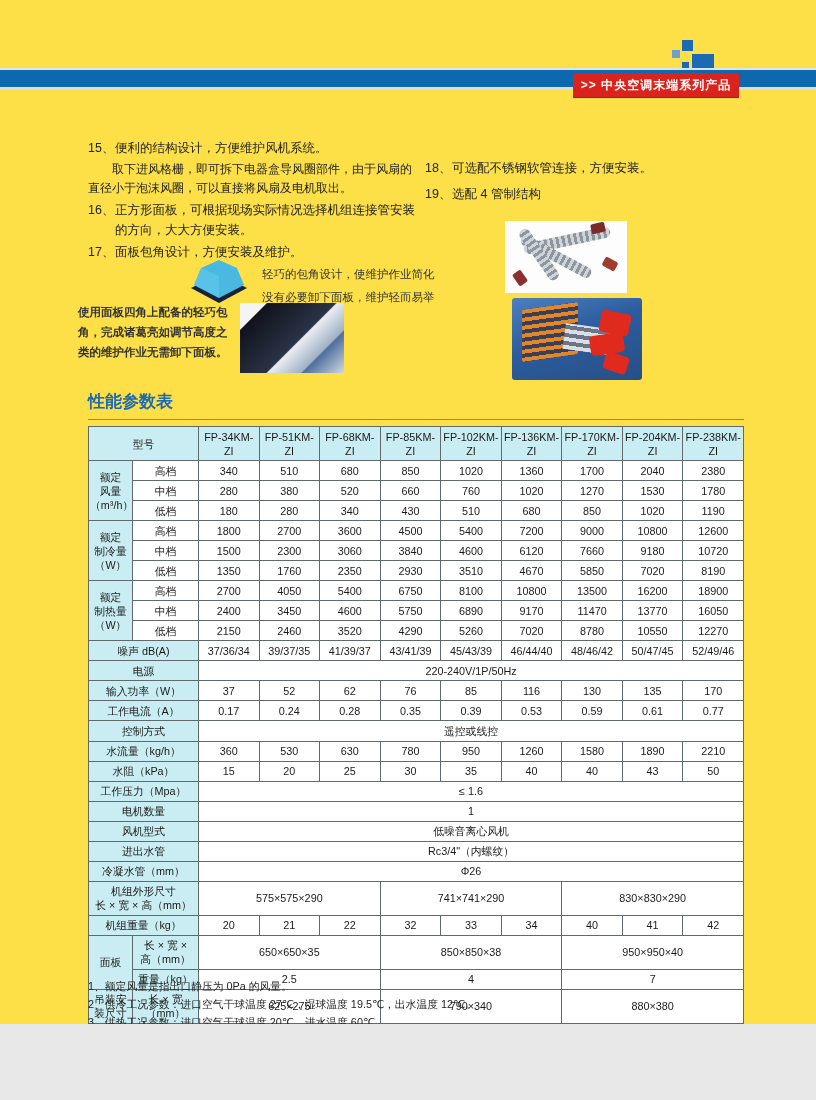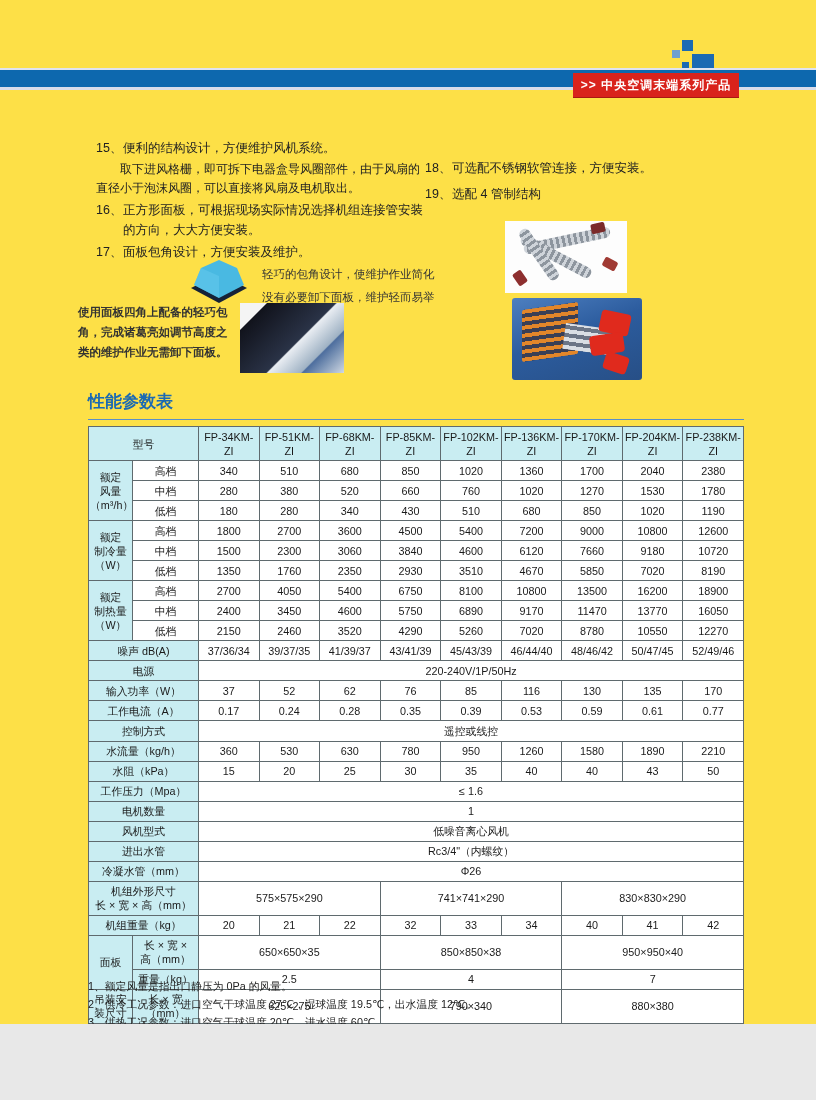--- a/index.html
+++ b/index.html
@@ -14,21 +14,21 @@
   .px1 { left:34px; top:2px;  width:11px; height:11px; background:#1b6ab3; }
   .px2 { left:24px; top:12px; width:8px;  height:8px;  background:#6f9fd0; }
   .px3 { left:44px; top:16px; width:22px; height:20px; background:#1b6ab3; }
   .px4 { left:34px; top:24px; width:7px;  height:7px;  background:#1b6ab3; }
   .red-tag { position:absolute; left:573px; top:73px; width:166px; height:24px;
              background:#d9231c; color:#fff; font-size:12px; font-weight:bold;
              display:flex; align-items:center; justify-content:center; letter-spacing:1px;
              box-shadow:0 1px 0 #a81812; }
 
   
-  .feat-col-left  { position:absolute; left:96px;  top:138px; width:330px; }
+  .feat-col-left  { position:absolute; left:88px;  top:138px; width:330px; }
   .feat-col-right { position:absolute; left:425px; top:138px; width:322px;margin-top:20px; }
   .feat-item { position:relative; padding-left:27px; font-size:12.5px; line-height:1.6; color:#222; margin-bottom:2px; }
   .feat-item .num { position:absolute; left:0; top:0; }
   .feat-body { font-size:12px; line-height:1.6; color:#222; text-indent:2em; margin-bottom:2px; }
 
   
   .corner-icon { position:absolute; left:188px; top:256px; width:62px; height:48px; }
 
   .caption-left { position:absolute; left:78px; top:302px; width:152px;
                   font-size:11.5px; font-weight:bold; color:#333; line-height:1.75; }

